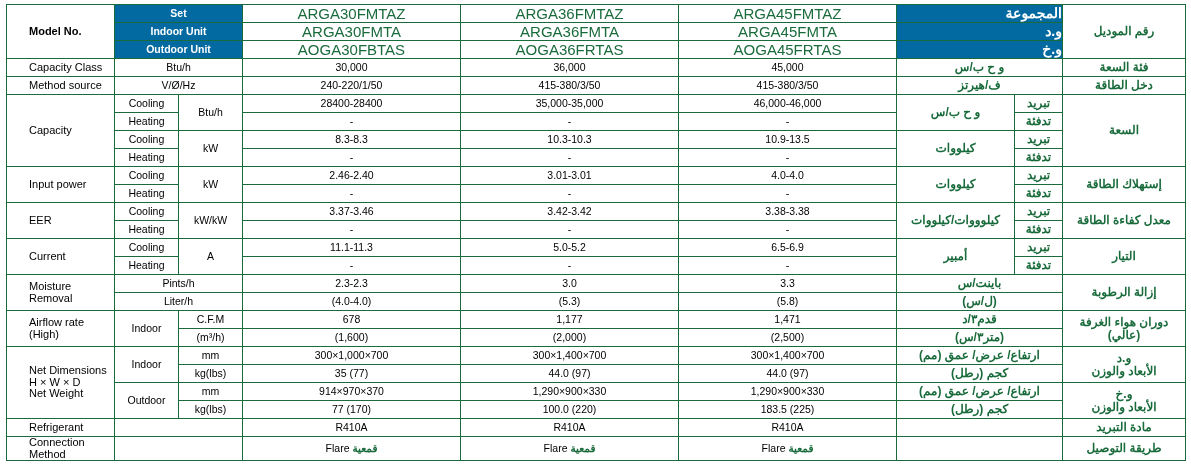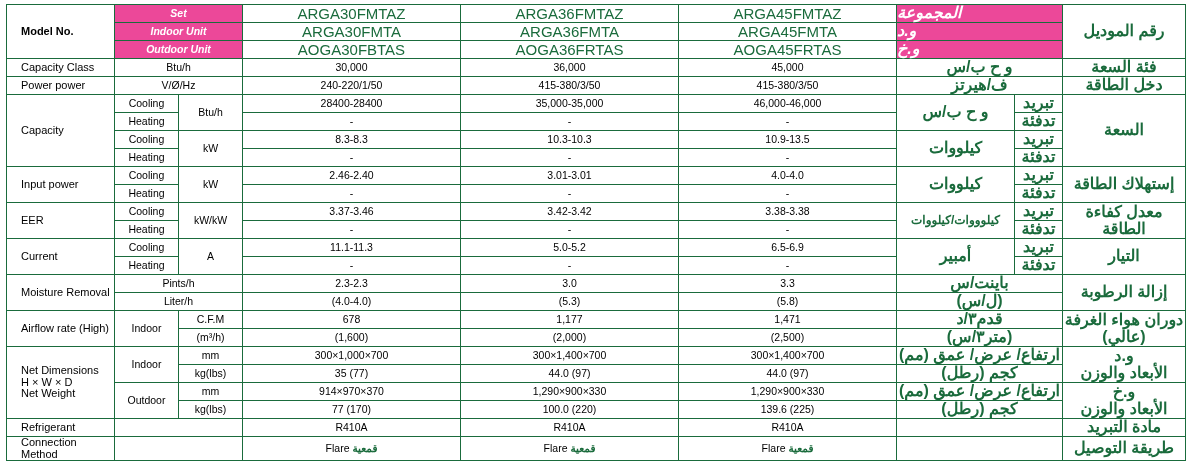--- a/index.html
+++ b/index.html
@@ -1,24 +1,24 @@
 <!DOCTYPE html>
 <html><head>
 <meta charset="utf-8">
 <style>
   html,body{margin:0;padding:0;background:#ffffff;}
   body{font-family:"Liberation Sans",sans-serif;}
   .sheet{width:1191px;height:474px;position:relative;box-sizing:border-box;padding:4px 6px 0 6px;}
   table{border-collapse:collapse;table-layout:fixed;width:1179px;font-size:10.5px;color:#000;}
   td{border:1px solid #1a6b3c;padding:0;height:17px;text-align:center;vertical-align:middle;line-height:1.05;}
-  .hdr{background:#ec4899;color:#ffffff;font-weight:bold;font-style:italic;}
+  .hdr{background:#0369a1;color:#ffffff;font-weight:bold;}
   .green{color:#1a6b3c;font-weight:bold;text-align:right;}
-  .lbl{text-align:left;padding-left:14px;font-size:11px;}
-  .ar{text-align:left;direction:rtl;font-size:16px;}
-  .arb{text-align:center;direction:rtl;font-size:16px;font-weight:bold;color:#1a6b3c;}
+  .lbl{text-align:left;padding-left:22px;font-size:11px;}
+  .ar{text-align:right;direction:rtl;font-size:14px;}
+  .arb{text-align:center;direction:rtl;font-size:12px;font-weight:bold;color:#1a6b3c;}
   .model{font-weight:normal;color:#1a6b3c;font-size:15px;}
   .bold{font-weight:bold;}
   .small{font-size:12px;}
 </style>
 </head>
 <body>
 
 <div class="sheet">
 <table>
   <colgroup>
@@ -62,21 +62,21 @@
     <td class="lbl">Capacity Class</td>
     <td colspan="2">Btu/h</td>
     <td>30,000</td>
     <td>36,000</td>
     <td>45,000</td>
     <td colspan="2" class="arb">و ح ب/س</td>
     <td class="arb">فئة السعة</td>
   </tr>
 
   <tr>
-    <td class="lbl">Power power</td>
+    <td class="lbl">Method source</td>
     <td colspan="2">V/Ø/Hz</td>
     <td>240-220/1/50</td>
     <td>415-380/3/50</td>
     <td>415-380/3/50</td>
     <td colspan="2" class="arb">ف/هيرتز</td>
     <td class="arb">دخل الطاقة</td>
   </tr>
 
   <tr>
     <td rowspan="4" class="lbl">Capacity</td>
@@ -239,21 +239,21 @@
     <td colspan="2" class="arb">ارتفاع/ عرض/ عمق (مم)</td>
     <td rowspan="2" class="arb">
       <div>و.خ</div>
       <div>الأبعاد والوزن</div>
     </td>
   </tr>
   <tr>
     <td>kg(lbs)</td>
     <td>77 (170)</td>
     <td>100.0 (220)</td>
-    <td>139.6 (225)</td>
+    <td>183.5 (225)</td>
     <td colspan="2" class="arb">كجم (رطل)</td>
   </tr>
 
   <tr>
     <td class="lbl">Refrigerant</td>
     <td colspan="2"></td>
     <td>R410A</td>
     <td>R410A</td>
     <td>R410A</td>
     <td colspan="2"></td>

